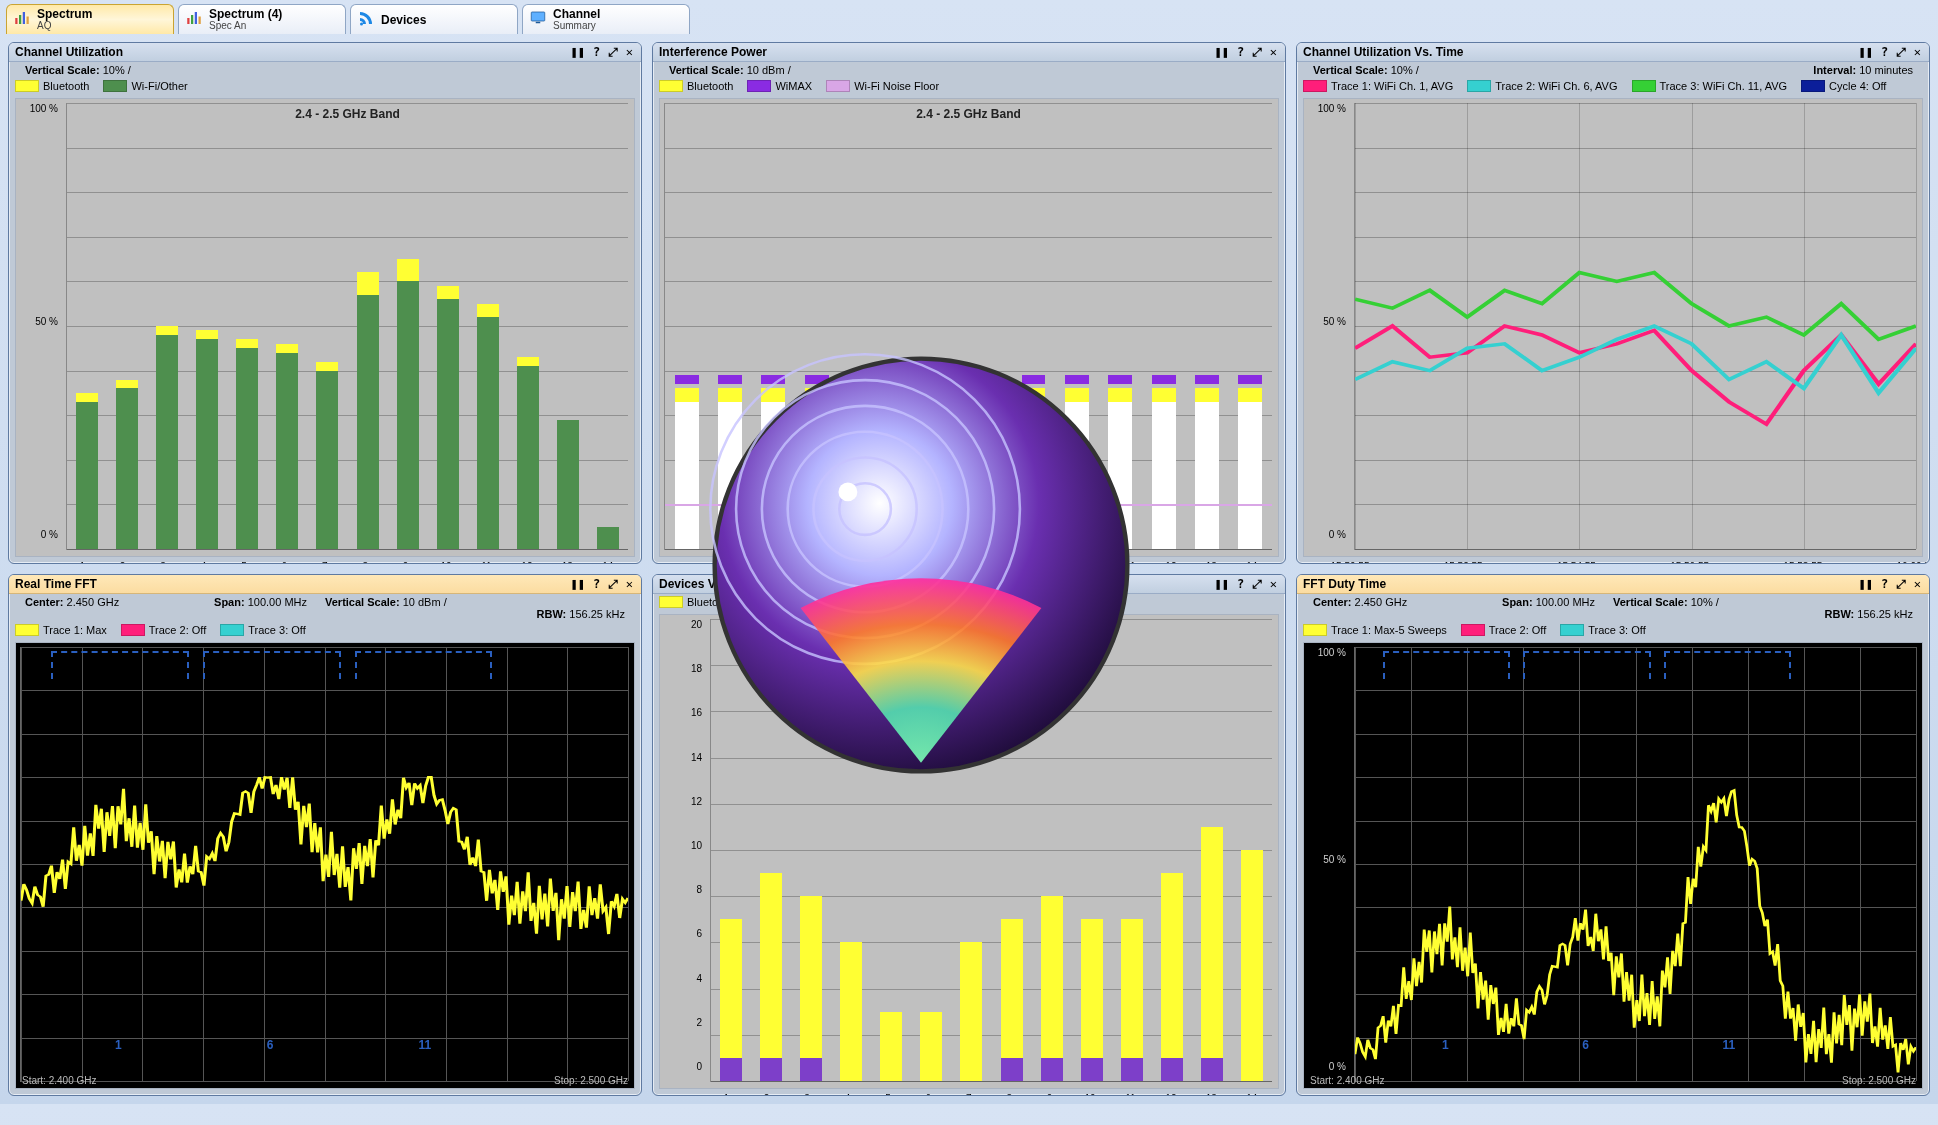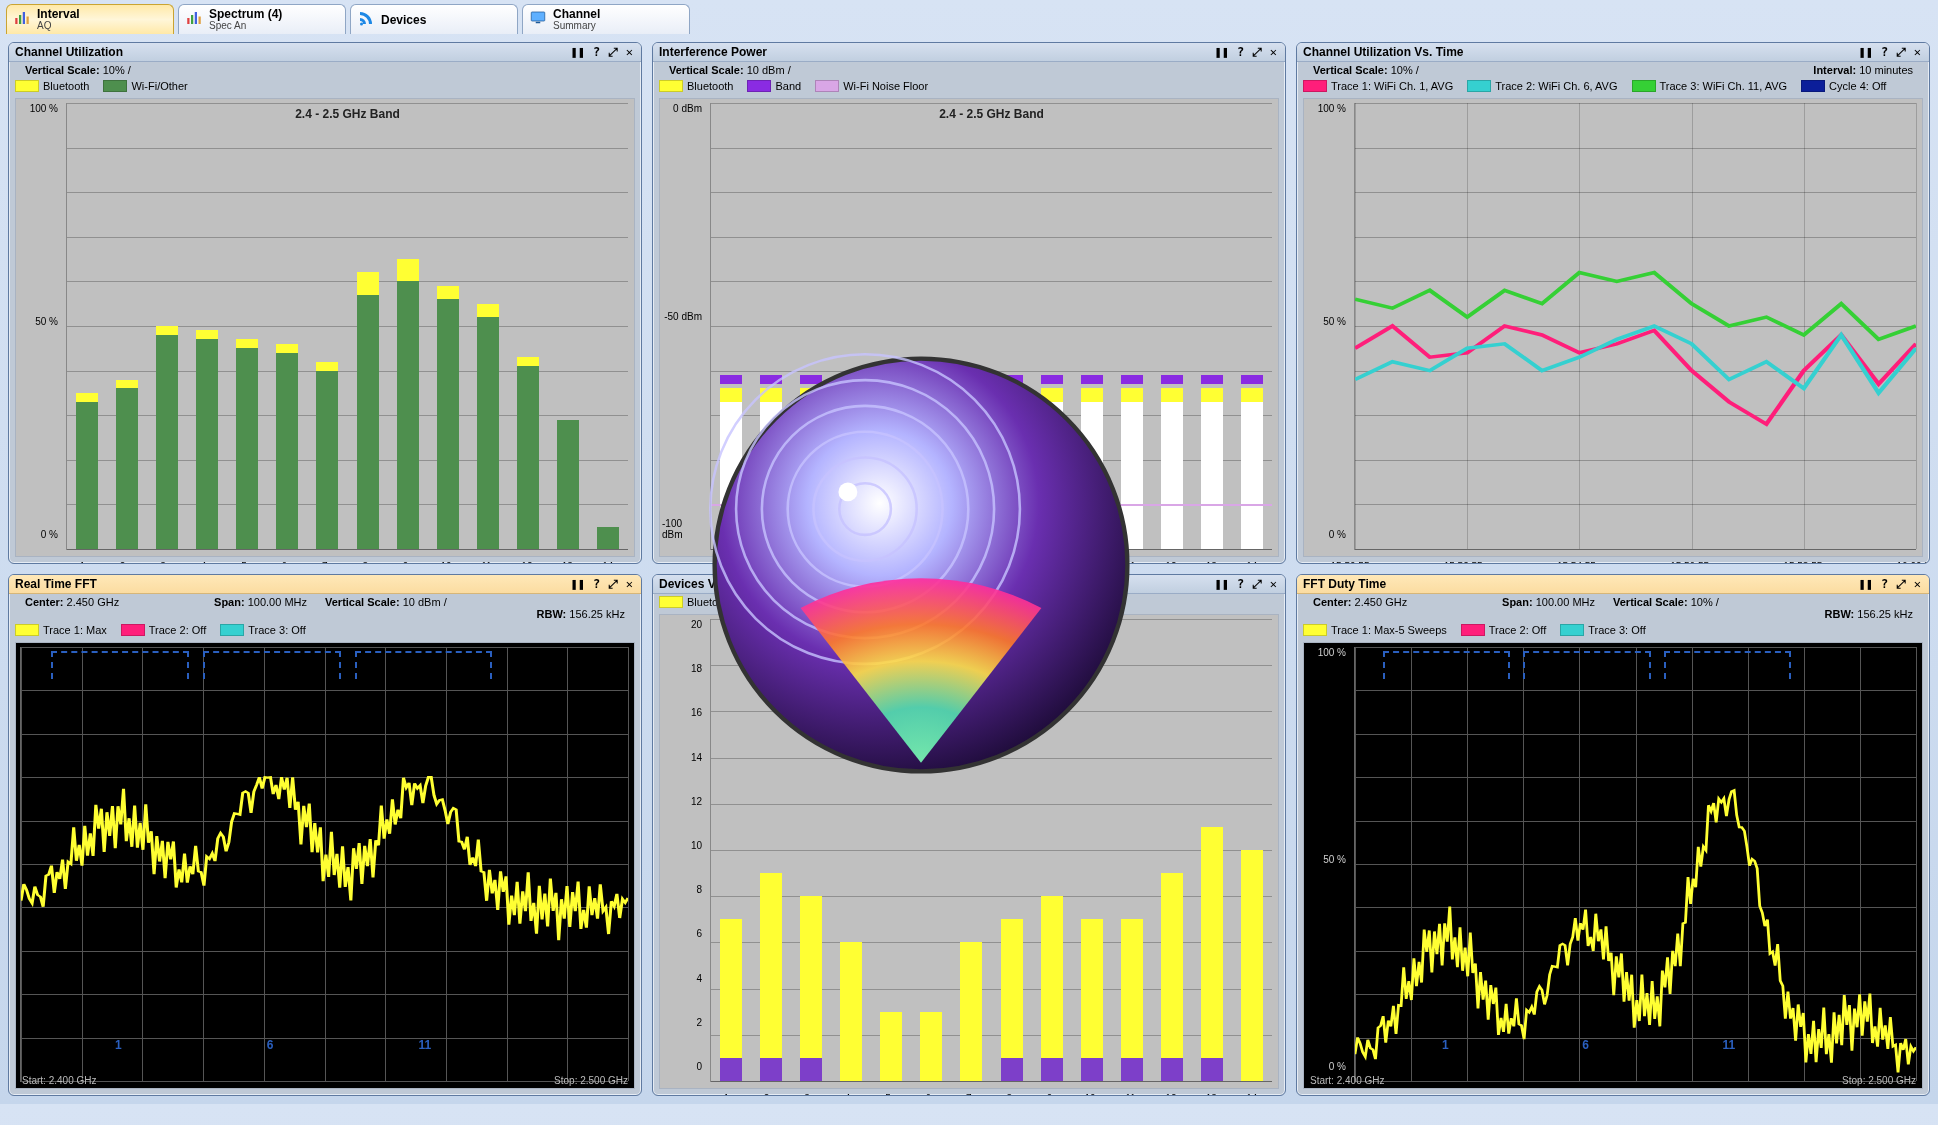--- a/index.html
+++ b/index.html
@@ -146,21 +146,21 @@
 
 <div class="tabs" id="tabbar">
     <div class="tab active">
       <span class="tab-icon"><svg width="18" height="18" viewBox="0 0 24 24">
           <rect x="3" y="12" width="3" height="8" fill="#e04040"></rect>
           <rect x="8" y="8" width="3" height="12" fill="#40a040"></rect>
           <rect x="13" y="4" width="3" height="16" fill="#4060e0"></rect>
           <rect x="18" y="10" width="3" height="10" fill="#e0a040"></rect>
         </svg></span>
       <span class="tab-text">
-        <span class="tab-title">Interval</span>
+        <span class="tab-title">Spectrum</span>
         <span class="tab-sub">AQ</span>
       </span>
     </div>
     <div class="tab">
       <span class="tab-icon"><svg width="18" height="18" viewBox="0 0 24 24">
           <rect x="3" y="12" width="3" height="8" fill="#e04040"></rect>
           <rect x="8" y="8" width="3" height="12" fill="#40a040"></rect>
           <rect x="13" y="4" width="3" height="16" fill="#4060e0"></rect>
           <rect x="18" y="10" width="3" height="10" fill="#e0a040"></rect>
         </svg></span>
@@ -294,33 +294,28 @@
     <div class="panel-info">
       <span class="kv"><b>Vertical Scale:</b> <span>10 dBm /</span></span>
     </div>
     <div class="legend" id="lg-interference">
         <span class="lgi">
           <span class="sw" style="background:#ffff33"></span>
           <span>Bluetooth</span>
         </span>
         <span class="lgi">
           <span class="sw" style="background:#8a2be2"></span>
-          <span>Band</span>
+          <span>WiMAX</span>
         </span>
         <span class="lgi">
           <span class="sw" style="background:#d9a6e6"></span>
           <span>Wi-Fi Noise Floor</span>
         </span>
       </div>
     <div class="plot">
-      <div class="yaxis" id="yl-interference">
-          <span>0 dBm</span>
-          <span>-50 dBm</span>
-          <span>-100 dBm</span>
-        </div>
       <div class="plotarea" id="pa-interference">
         <div class="plot-title">2.4 - 2.5 GHz Band</div>
       <div class="hgrid" style="top: 0%;"></div>
           <div class="hgrid" style="top: 10%;"></div>
           <div class="hgrid" style="top: 20%;"></div>
           <div class="hgrid" style="top: 30%;"></div>
           <div class="hgrid" style="top: 40%;"></div>
           <div class="hgrid" style="top: 50%;"></div>
           <div class="hgrid" style="top: 60%;"></div>
           <div class="hgrid" style="top: 70%;"></div>

